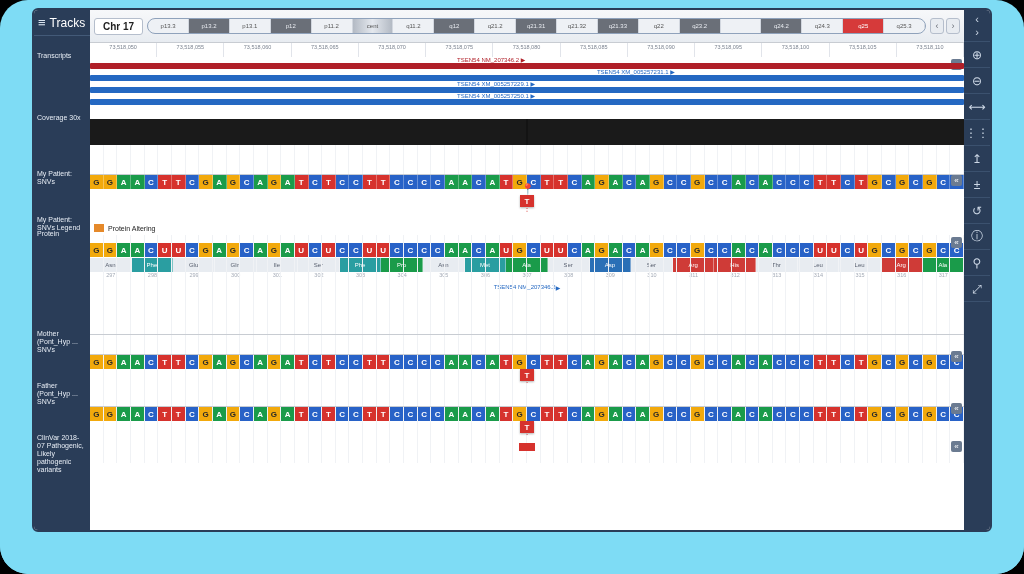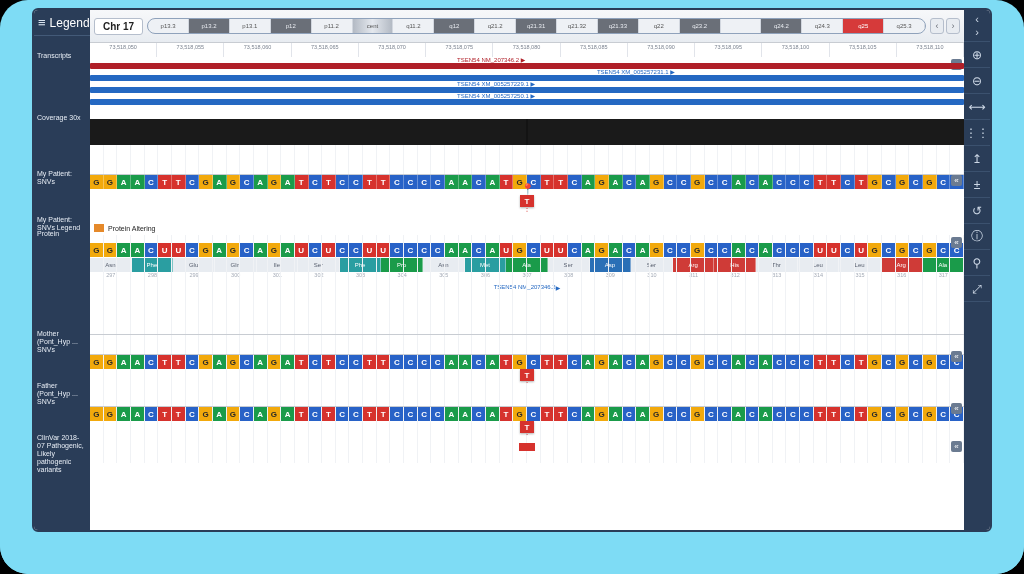--- a/index.html
+++ b/index.html
@@ -84,21 +84,21 @@
 </style>
 </head>
 <body>
 
 <div class="device">
 <div class="screen">
 
   <div class="left-col">
     <div class="tracks-label">
       <span class="menu-icon">≡</span>
-      <span>Legend</span>
+      <span>Tracks</span>
     </div>
     <div class="row-label" style="height:14px"></div>
     <div class="row-label" style="height:62px">Transcripts</div>
     <div class="row-label" style="height:26px">Coverage 30x</div>
     <div class="row-label" style="height:30px"></div>
     <div class="row-label" style="height:46px">My Patient: SNVs</div>
     <div class="row-label" style="height:14px">My Patient: SNVs Legend</div>
     <div class="row-label" style="height:14px">Protein</div>
     <div class="row-label" style="height:86px"></div>
     <div class="row-label" style="height:52px">Mother (Pont_Hyp ... SNVs</div>

